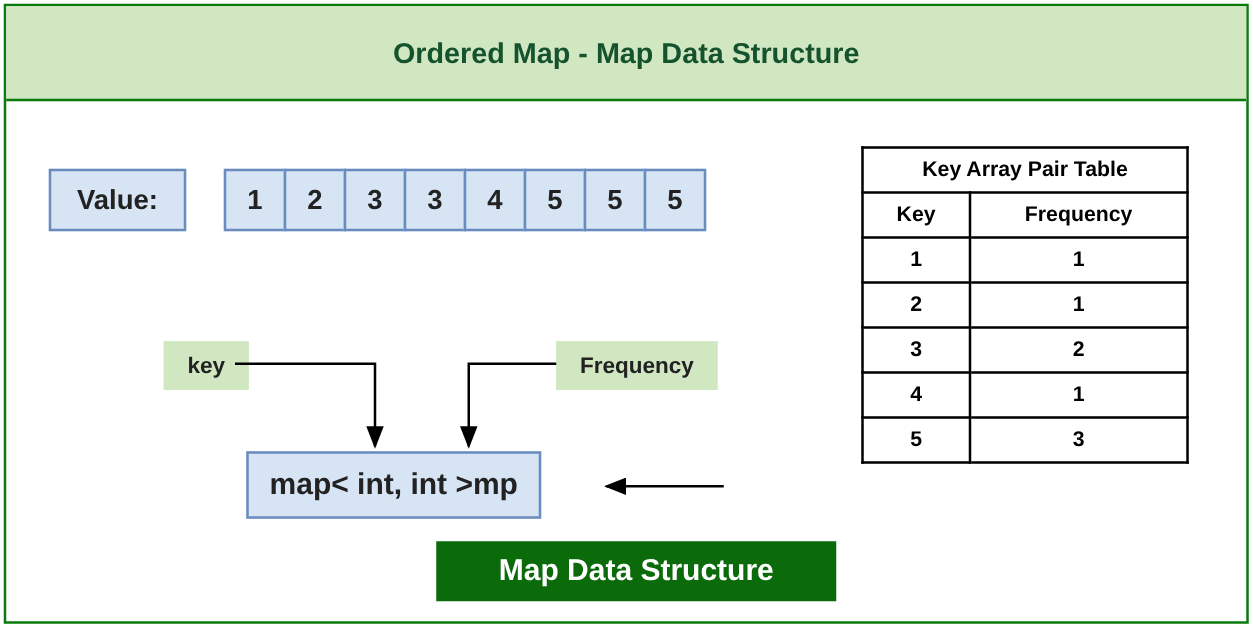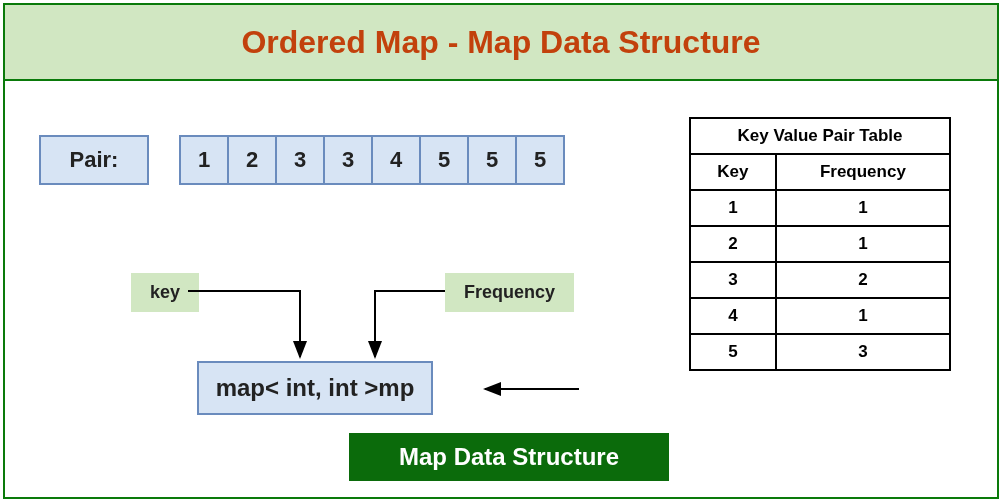--- a/index.html
+++ b/index.html
@@ -18,23 +18,23 @@
     background: #fff;
   }
   .title-bar {
     height: 76px;
     width: 100%;
     background: #d1e7c2;
     border-bottom: 2px solid #0a7a0a;
     display: flex;
     align-items: center;
     justify-content: center;
-    font-size: 32px;
+    font-size: 23px;
     font-weight: bold;
-    color: #c2410c;
+    color: #14532d;
   }
   .content {
     position: relative;
     width: 100%;
     height: calc(100% - 76px);
   }
   
   .array-label {
     position: absolute;
     left: 34px; top: 54px;
@@ -124,21 +124,21 @@
 </style>
 </head>
 <body>
 
 <div class="outer">
 
   <div class="title-bar">Ordered Map - Map Data Structure</div>
 
   <div class="content">
 
-    <div class="array-label">Pair:</div>
+    <div class="array-label">Value:</div>
 
     <div class="array-cells">
       <div class="cell">1</div>
       <div class="cell">2</div>
       <div class="cell">3</div>
       <div class="cell">3</div>
       <div class="cell">4</div>
       <div class="cell">5</div>
       <div class="cell">5</div>
       <div class="cell">5</div>
@@ -147,21 +147,21 @@
     <div class="anno key">key</div>
     <div class="anno freq">Frequency</div>
 
     <div class="map-box">map&lt; int, int &gt;mp</div>
 
     <div class="bottom-label">Map Data Structure</div>
 
     <table class="kv-table">
       <tbody>
           <tr class="title-row">
-        <th colspan="2">Key Value Pair Table</th>
+        <th colspan="2">Key Array Pair Table</th>
       </tr>
       <tr>
         <th>Key</th>
         <th>Frequency</th>
       </tr>
       <tr>
         <td>1</td>
         <td>1</td>
       </tr>
       <tr>

